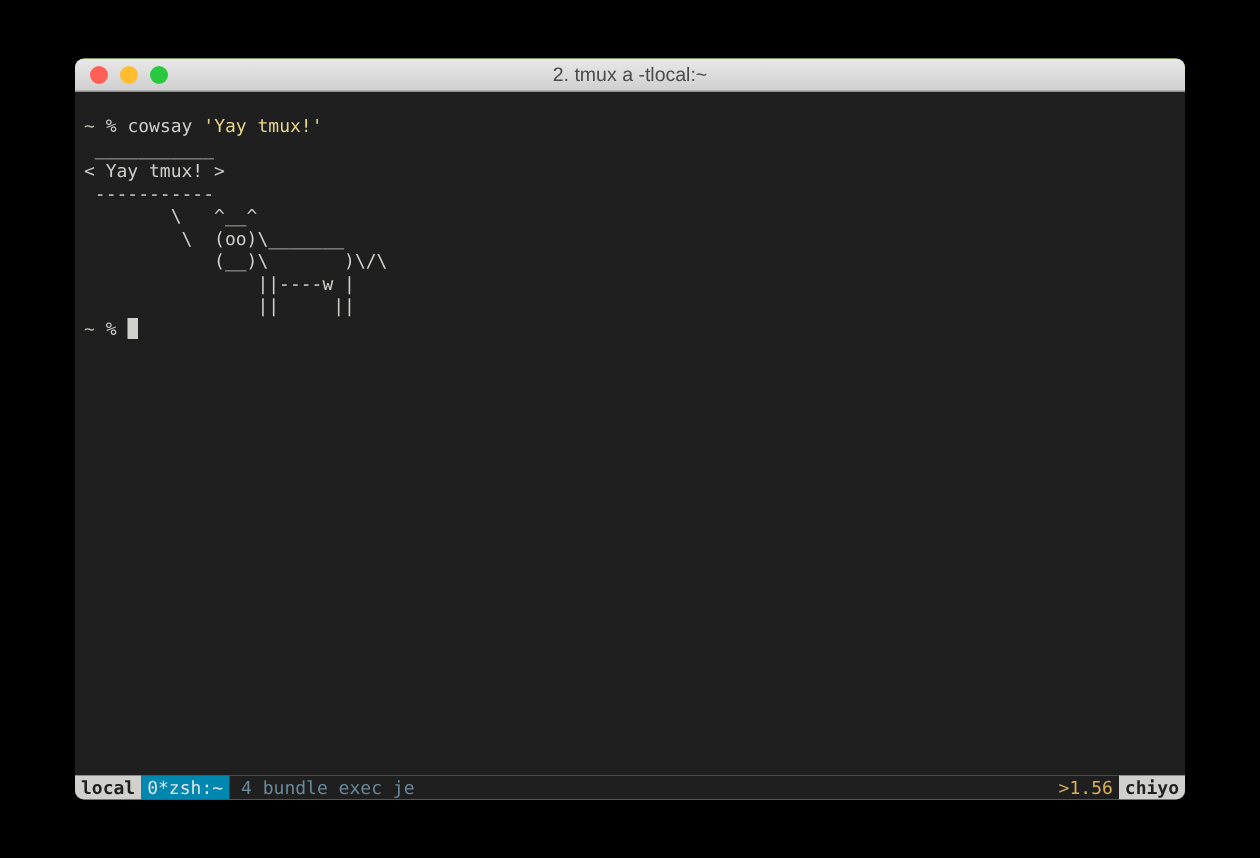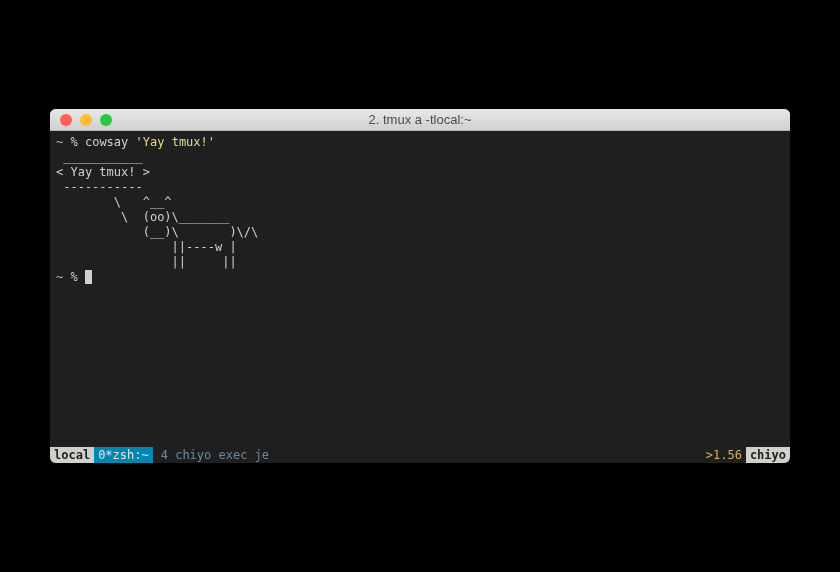--- a/index.html
+++ b/index.html
@@ -11,21 +11,21 @@
       background: #000;
       display: flex;
       align-items: center;
       justify-content: center;
       width: 840px;
       height: 572px;
       font-family: 'Menlo', 'Monaco', 'Consolas', monospace;
     }
     .window {
       width: 740px;
-      height: 354px;
+      height: 494px;
       background: #bef264;
       border-radius: 6px;
       overflow: hidden;
       box-shadow: 0 10px 40px rgba(0,0,0,0.5);
       display: flex;
       flex-direction: column;
     }
     .titlebar {
       height: 22px;
       background: linear-gradient(#e8e8e8, #d0d0d0);
@@ -53,21 +53,21 @@
       right: 0;
       text-align: center;
       font-family: -apple-system, 'Helvetica Neue', sans-serif;
       font-size: 13px;
       color: #4a4a4a;
       pointer-events: none;
     }
     .terminal-body {
       flex: 1;
       background: #1f1f1f;
-      padding: 4px 6px;
+      padding: 16px 6px;
       font-size: 12px;
       line-height: 1.25;
       color: #d0d0cc;
       white-space: pre;
       overflow: hidden;
     }
     .prompt-dir { color: #b8b8a8; }
     .prompt-sym { color: #d0d0cc; }
     .command { color: #d0d0cc; }
     .arg-string { color: #e6d98c; }
@@ -152,21 +152,21 @@
   <div class="statusbar">
     <div class="status-seg seg-local">
       <span>local</span>
     </div>
     <div class="status-seg seg-active">
       <span>0*</span> 
         <span>zsh:~</span>
     </div>
     <div class="status-seg seg-windows">
       <span class="arrow-right"></span>
-        <span><span class="win-num">4</span>  <span class="win-name">chiyo exec je</span></span>
+        <span><span class="win-num">4</span>  <span class="win-name">bundle exec je</span></span>
     </div>
     <div class="status-seg seg-time">
       <span>&gt;</span> 
         <span>1.56</span>
     </div>
     <div class="status-seg seg-host">
       <span>chiyo</span>
     </div>
   </div>
 

